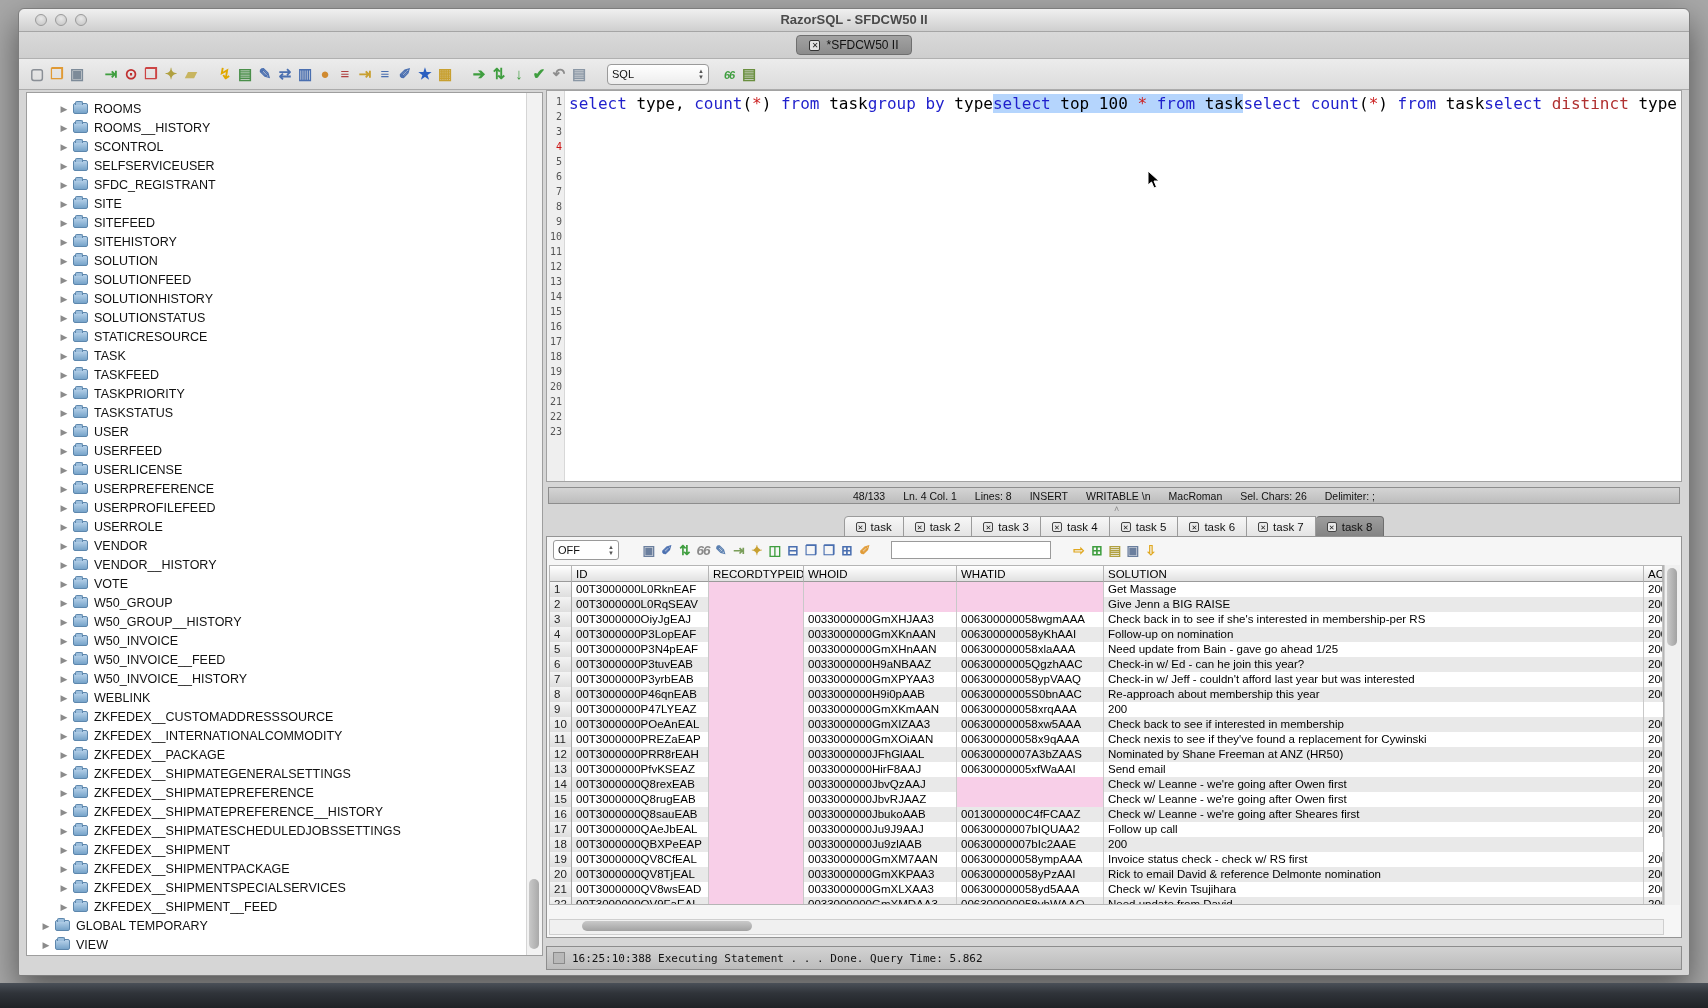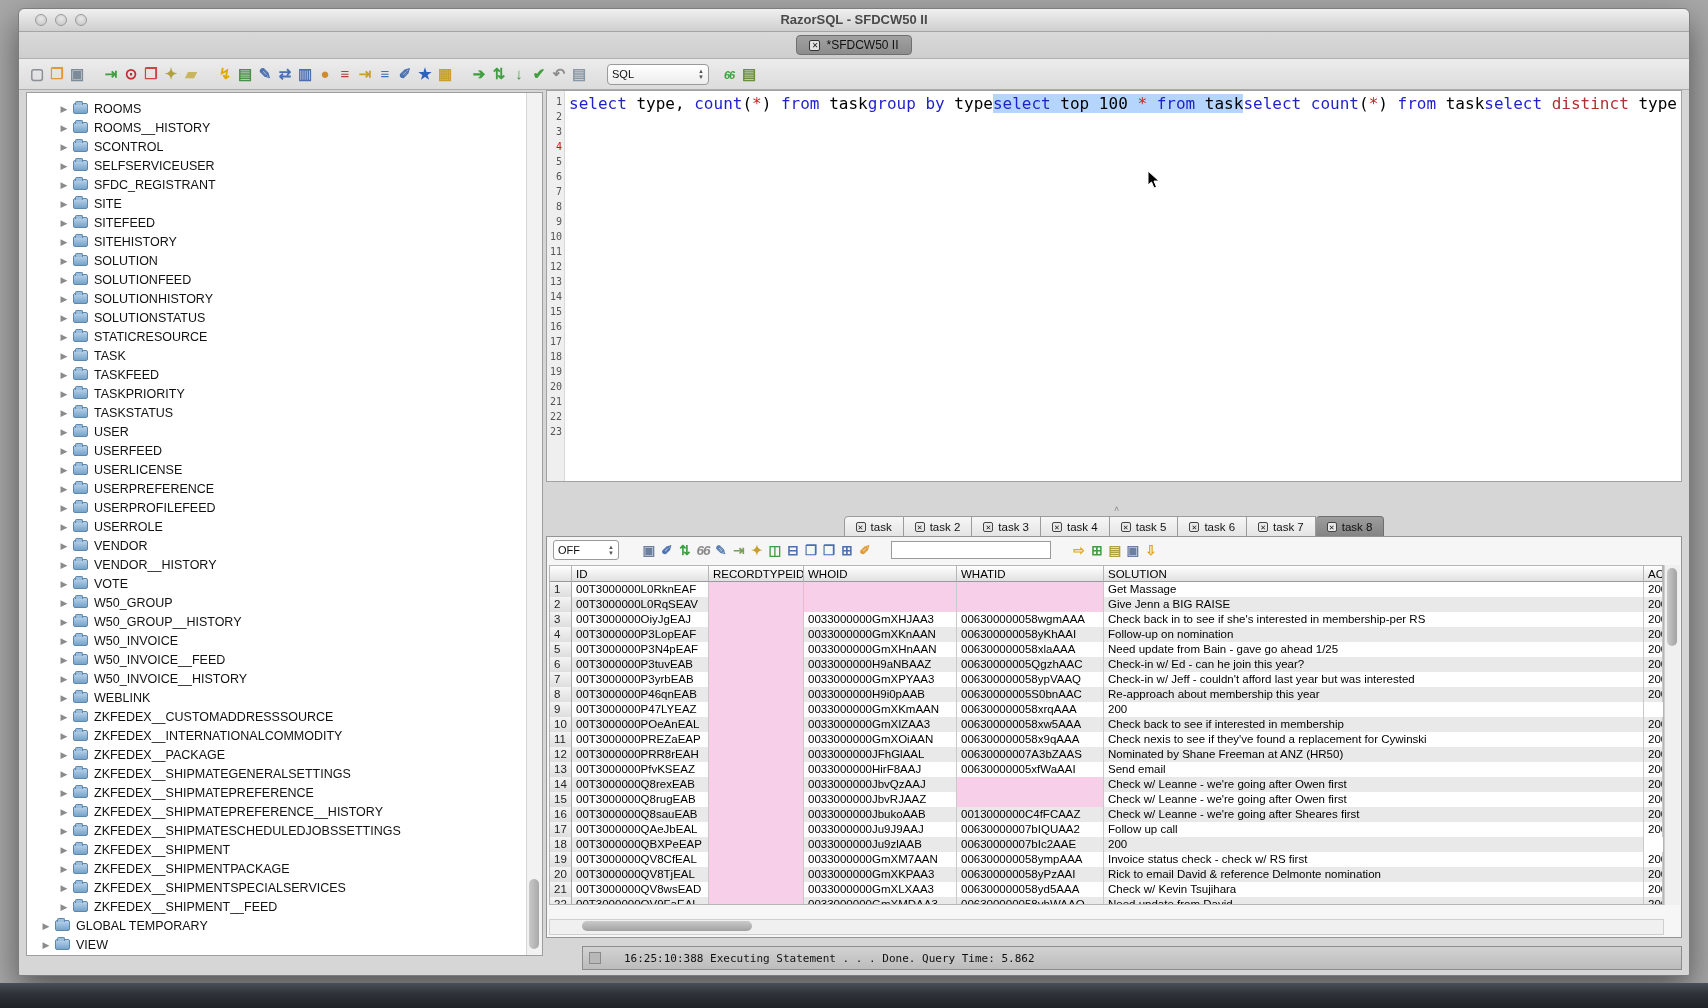--- a/index.html
+++ b/index.html
@@ -97,21 +97,21 @@
   .null-cell{background:#f8cfe8 !important;}
   .grid-vscroll{position:absolute;right:1px;top:28px;bottom:32px;width:15px;background:#f0f0f0;border-left:1px solid #cfcfcf;}
   .grid-vthumb{position:absolute;left:2px;top:3px;width:10px;height:78px;border-radius:6px;
     background:linear-gradient(90deg,#c9c9c9,#a2a2a2);}
   .grid-hscroll{position:absolute;left:2px;right:17px;bottom:2px;height:14px;background:#f0f0f0;border:1px solid #cfcfcf;}
   .grid-hthumb{position:absolute;left:32px;top:1px;width:170px;height:10px;border-radius:6px;
     background:linear-gradient(180deg,#c9c9c9,#a2a2a2);}
   
   .bottom-status{position:absolute;left:0;right:0;top:856px;height:24px;
     background:linear-gradient(180deg,#d2d2d2,#bcbcbc);border:1px solid #8d8d8d;box-sizing:border-box;
-    display:flex;align-items:center;padding:0 6px;gap:23px;margin-left:36px;}
+    display:flex;align-items:center;padding:0 6px;gap:7px;}
   .status-sq{width:10px;height:10px;background:#b8b8b8;border:1px solid #8a8a8a;flex:none;}
   .status-text{font-family:"DejaVu Sans Mono",monospace;font-size:11px;color:#111;white-space:pre;}
   .cursor-svg{position:absolute;pointer-events:none;}
 </style>
 </head>
 <body>
 
 <div class="desktop">
   <div class="window">
 
@@ -403,20 +403,30 @@
               <span class="gut-num">22</span>
               <span class="gut-num">23</span>
             </div>
           <div class="code" id="code"><span class="code-line"><span><span class="tk-kw">select</span><span class="tk-plain"> type, </span><span class="tk-kw">count</span><span class="tk-plain">(</span><span class="tk-star">*</span><span class="tk-plain">)</span><span class="tk-plain"> </span><span class="tk-kw">from</span><span class="tk-plain"> task</span></span></span><span class="code-line"><span><span class="tk-kw">group by</span><span class="tk-plain"> type</span></span></span><span class="code-line"><span></span></span><span class="code-line"><span class="code-sel"><span class="tk-kw">select</span><span class="tk-plain"> top 100 </span><span class="tk-star">*</span><span class="tk-plain"> </span><span class="tk-kw">from</span><span class="tk-plain"> task</span></span></span><span class="code-line"><span></span></span><span class="code-line"><span><span class="tk-kw">select</span><span class="tk-plain"> </span><span class="tk-kw">count</span><span class="tk-plain">(</span><span class="tk-star">*</span><span class="tk-plain">)</span><span class="tk-plain"> </span><span class="tk-kw">from</span><span class="tk-plain"> task</span></span></span><span class="code-line"><span></span></span><span class="code-line"><span><span class="tk-kw">select</span><span class="tk-plain"> </span><span class="tk-kw2">distinct</span><span class="tk-plain"> type </span><span class="tk-kw">from</span><span class="tk-plain"> task</span></span></span><span class="code-line"><span></span></span><span class="code-line"><span></span></span><span class="code-line"><span></span></span><span class="code-line"><span></span></span><span class="code-line"><span></span></span><span class="code-line"><span></span></span><span class="code-line"><span></span></span><span class="code-line"><span></span></span><span class="code-line"><span></span></span><span class="code-line"><span></span></span><span class="code-line"><span></span></span><span class="code-line"><span></span></span><span class="code-line"><span></span></span><span class="code-line"><span></span></span><span class="code-line"><span></span></span></div>
         </div>
 
         <svg class="cursor-svg" style="left:601px;top:80px;" width="14" height="20" viewBox="0 0 14 20">
           <polygon points="1,1 1,15 4.5,12 7,18 9.5,17 7,11 12,11" fill="#000" stroke="#fff" stroke-width="1"></polygon>
         </svg>
 
+        <div class="editor-status">
+          <span>48/133</span>
+          <span>Ln. 4 Col. 1</span>
+          <span>Lines: 8</span>
+          <span>INSERT</span>
+          <span>WRITABLE  \n</span>
+          <span>MacRoman</span>
+          <span>Sel. Chars: 26</span>
+          <span>Delimiter: ;</span>
+        </div>
 
         <div class="collapse-caret">˄</div>
 
         <div class="rtabs" id="rtabs">
             <span class="rtab">
               <span class="tab-x">✕</span>
               <span class="rtab-label">task</span>
             </span>
             <span class="rtab">
               <span class="tab-x">✕</span>

